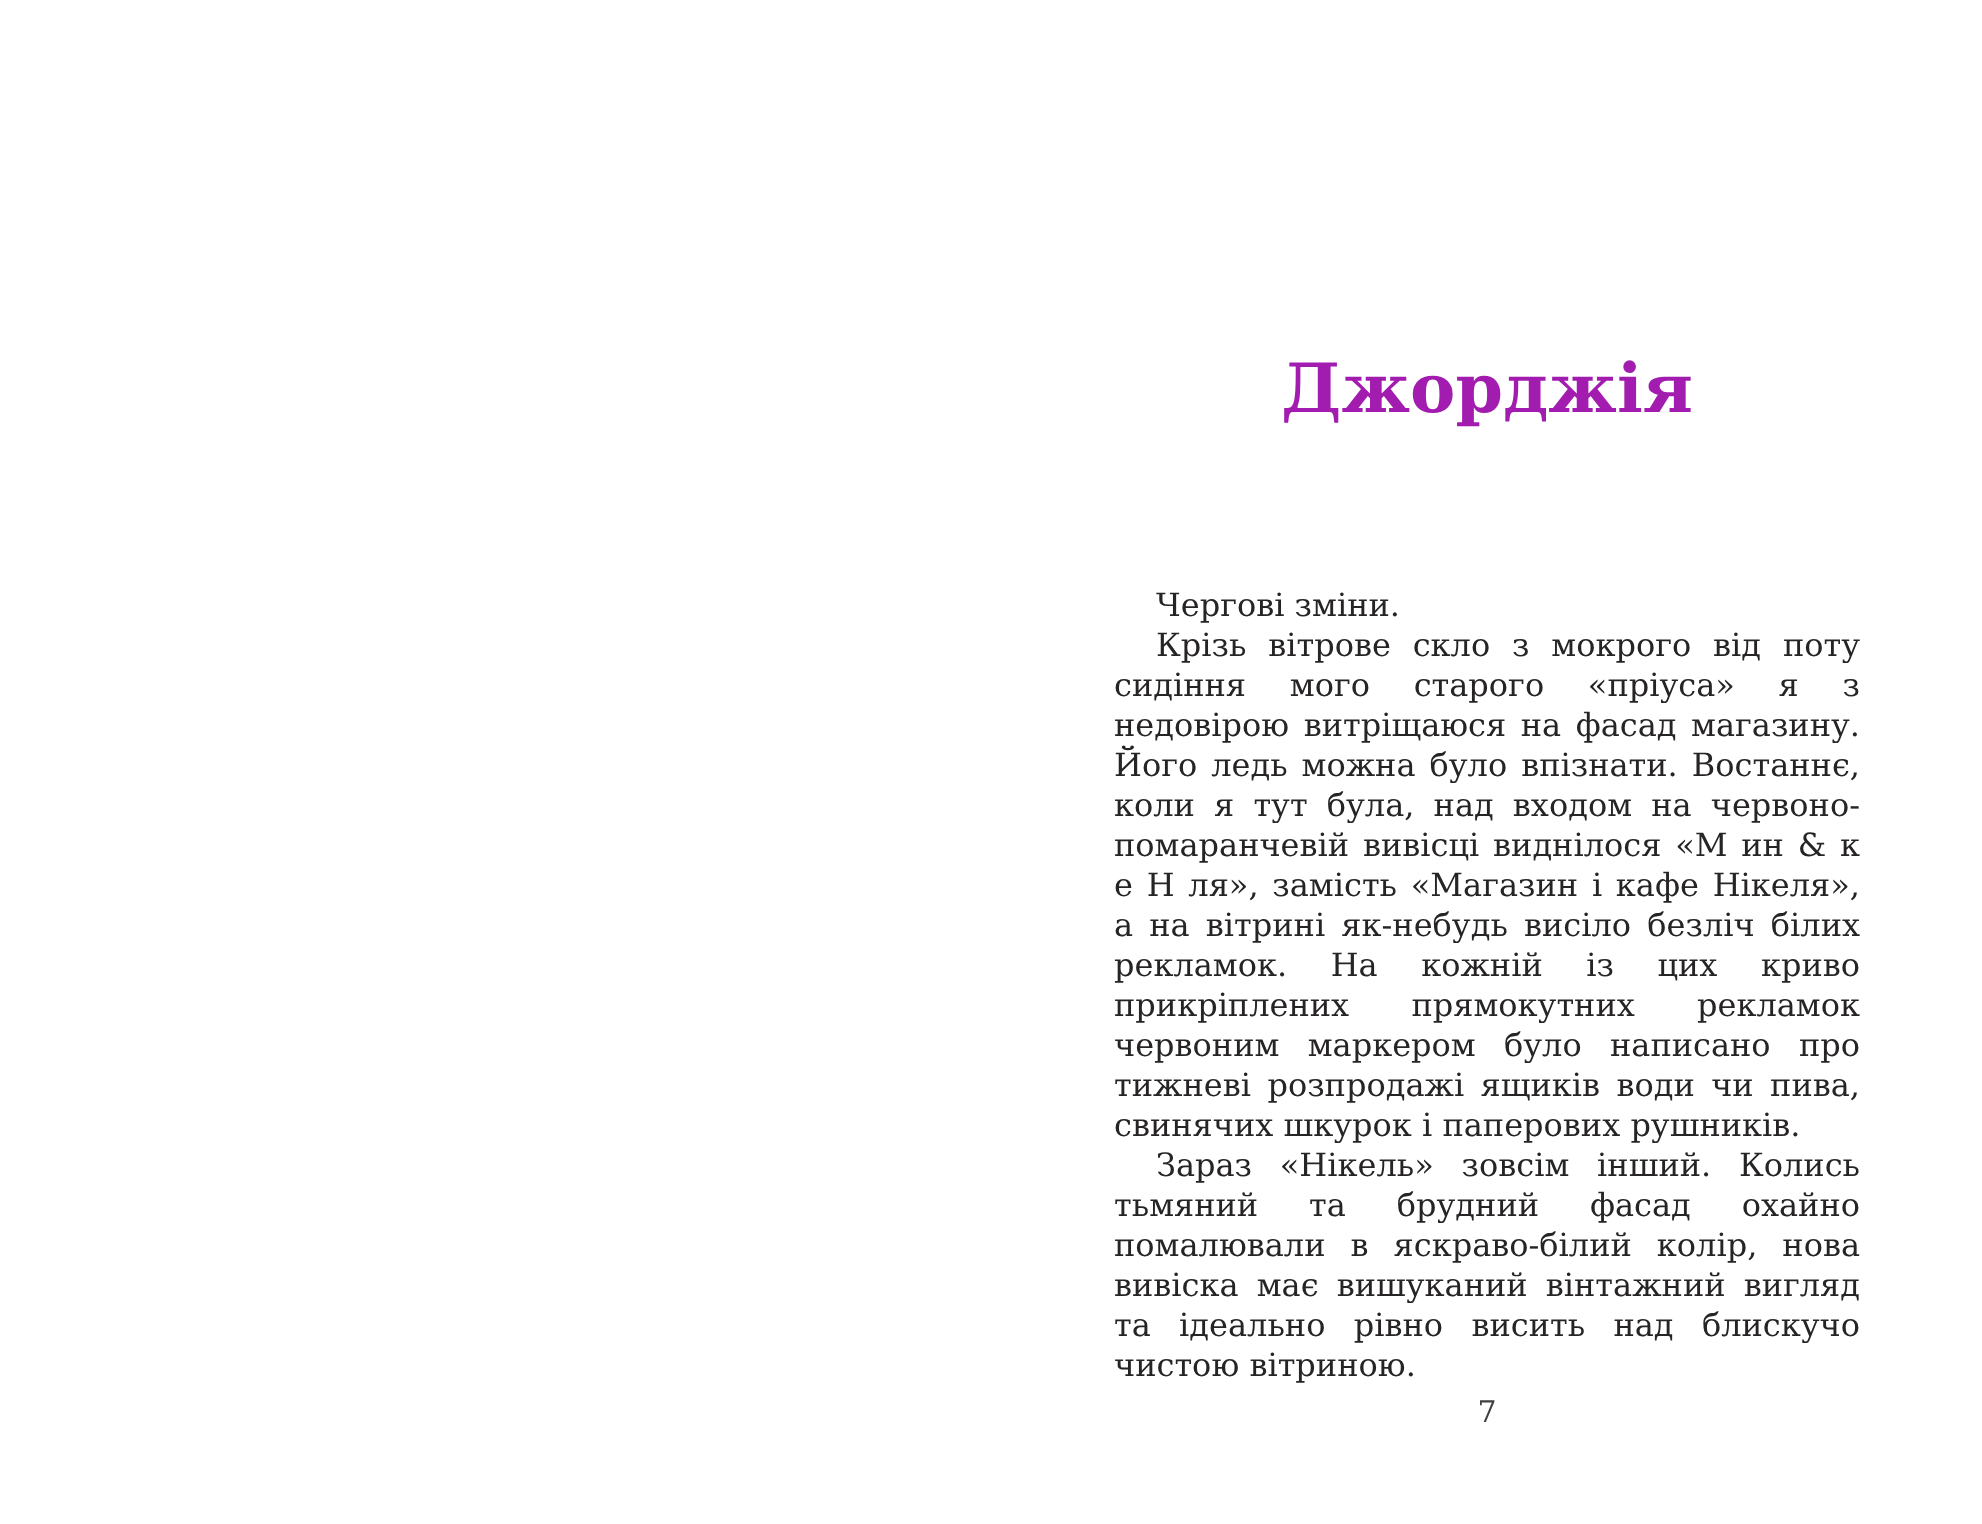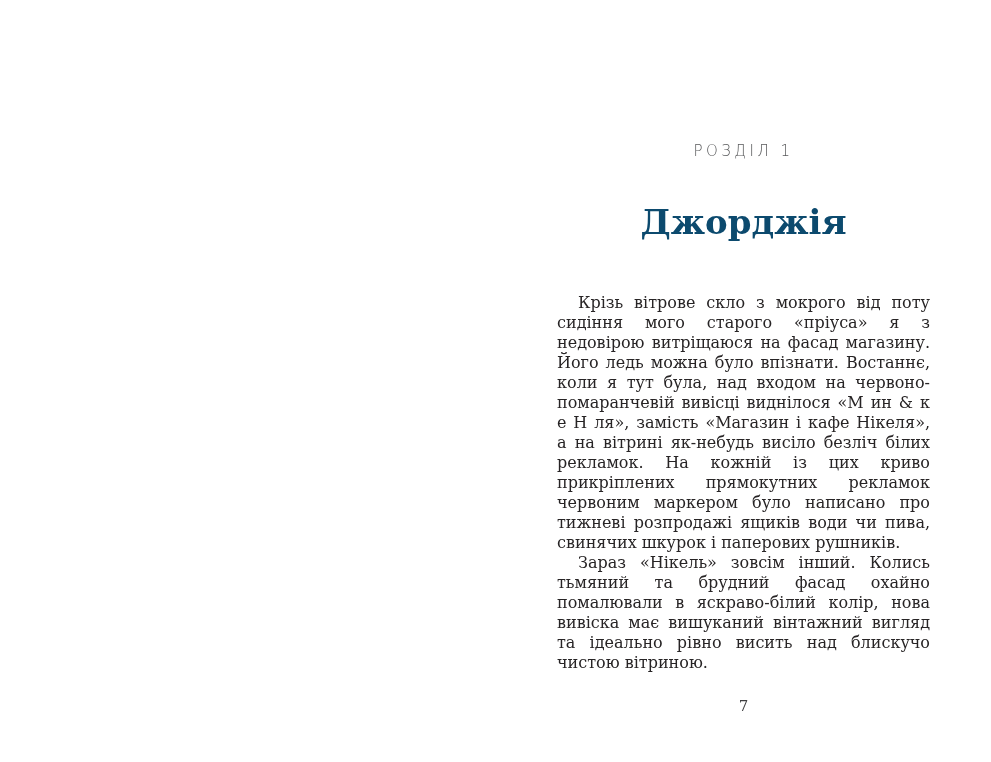--- a/index.html
+++ b/index.html
@@ -30,29 +30,29 @@
     width: 100%;
     text-align: center;
     font-family: "DejaVu Sans", "Liberation Sans", sans-serif;
     font-weight: 300;
     font-size: 15px;
     letter-spacing: 3.5px;
     color: #58595b;
   }
   .chapter-title {
     position: absolute;
-    top: 177px;
+    top: 150px;
     left: 0;
     width: 100%;
     text-align: center;
     font-family: "DejaVu Serif", "Liberation Serif", serif;
     font-weight: 700;
     font-size: 34px;
     line-height: 44px;
-    color: #0c4a6e;
+    color: #a21caf;
   }
   .body-text {
     position: absolute;
     top: 293px;
     left: 0;
     width: 373px;
     font-size: 16px;
     line-height: 20px;
     text-align: justify;
     color: #272425;
@@ -84,26 +84,26 @@
     font-size: 15px;
     color: #3f3f41;
   }
 </style>
 </head>
 <body>
 
 <div class="book-page">
   <div class="content-column">
 
-    <div class="chapter-label">РОЗДІЛ 1</div>
 
     <h1 class="chapter-title">Джорджія</h1>
 
     <div class="body-text">
 
+      <p>Чергові зміни.</p>
 
       <p>Крізь вітрове скло з мокрого від поту сидіння мого старого «пріуса» я з недовірою витріщаюся на фасад магазину. Його ледь можна було впізнати. Востаннє, коли я тут була, над входом на червоно-помаранчевій вивісці виднілося «М ин &amp; к е Н ля», замість «Магазин і кафе Нікеля», а на вітрині як-небудь висіло безліч білих рекламок. На кожній із цих криво прикріплених прямокутних рекламок червоним маркером було написано про тижневі розпродажі ящиків води чи пива, свинячих шкурок і паперових рушників.</p>
 
 
       <p>Зараз «Нікель» зовсім інший. Колись тьмяний та брудний фасад охайно помалювали в яскраво-білий колір, нова вивіска має вишуканий вінтажний вигляд та ідеально рівно висить над блискучо чистою вітриною.</p>
     </div>
 
     <div class="page-number">7</div>
   </div>
 </div>

